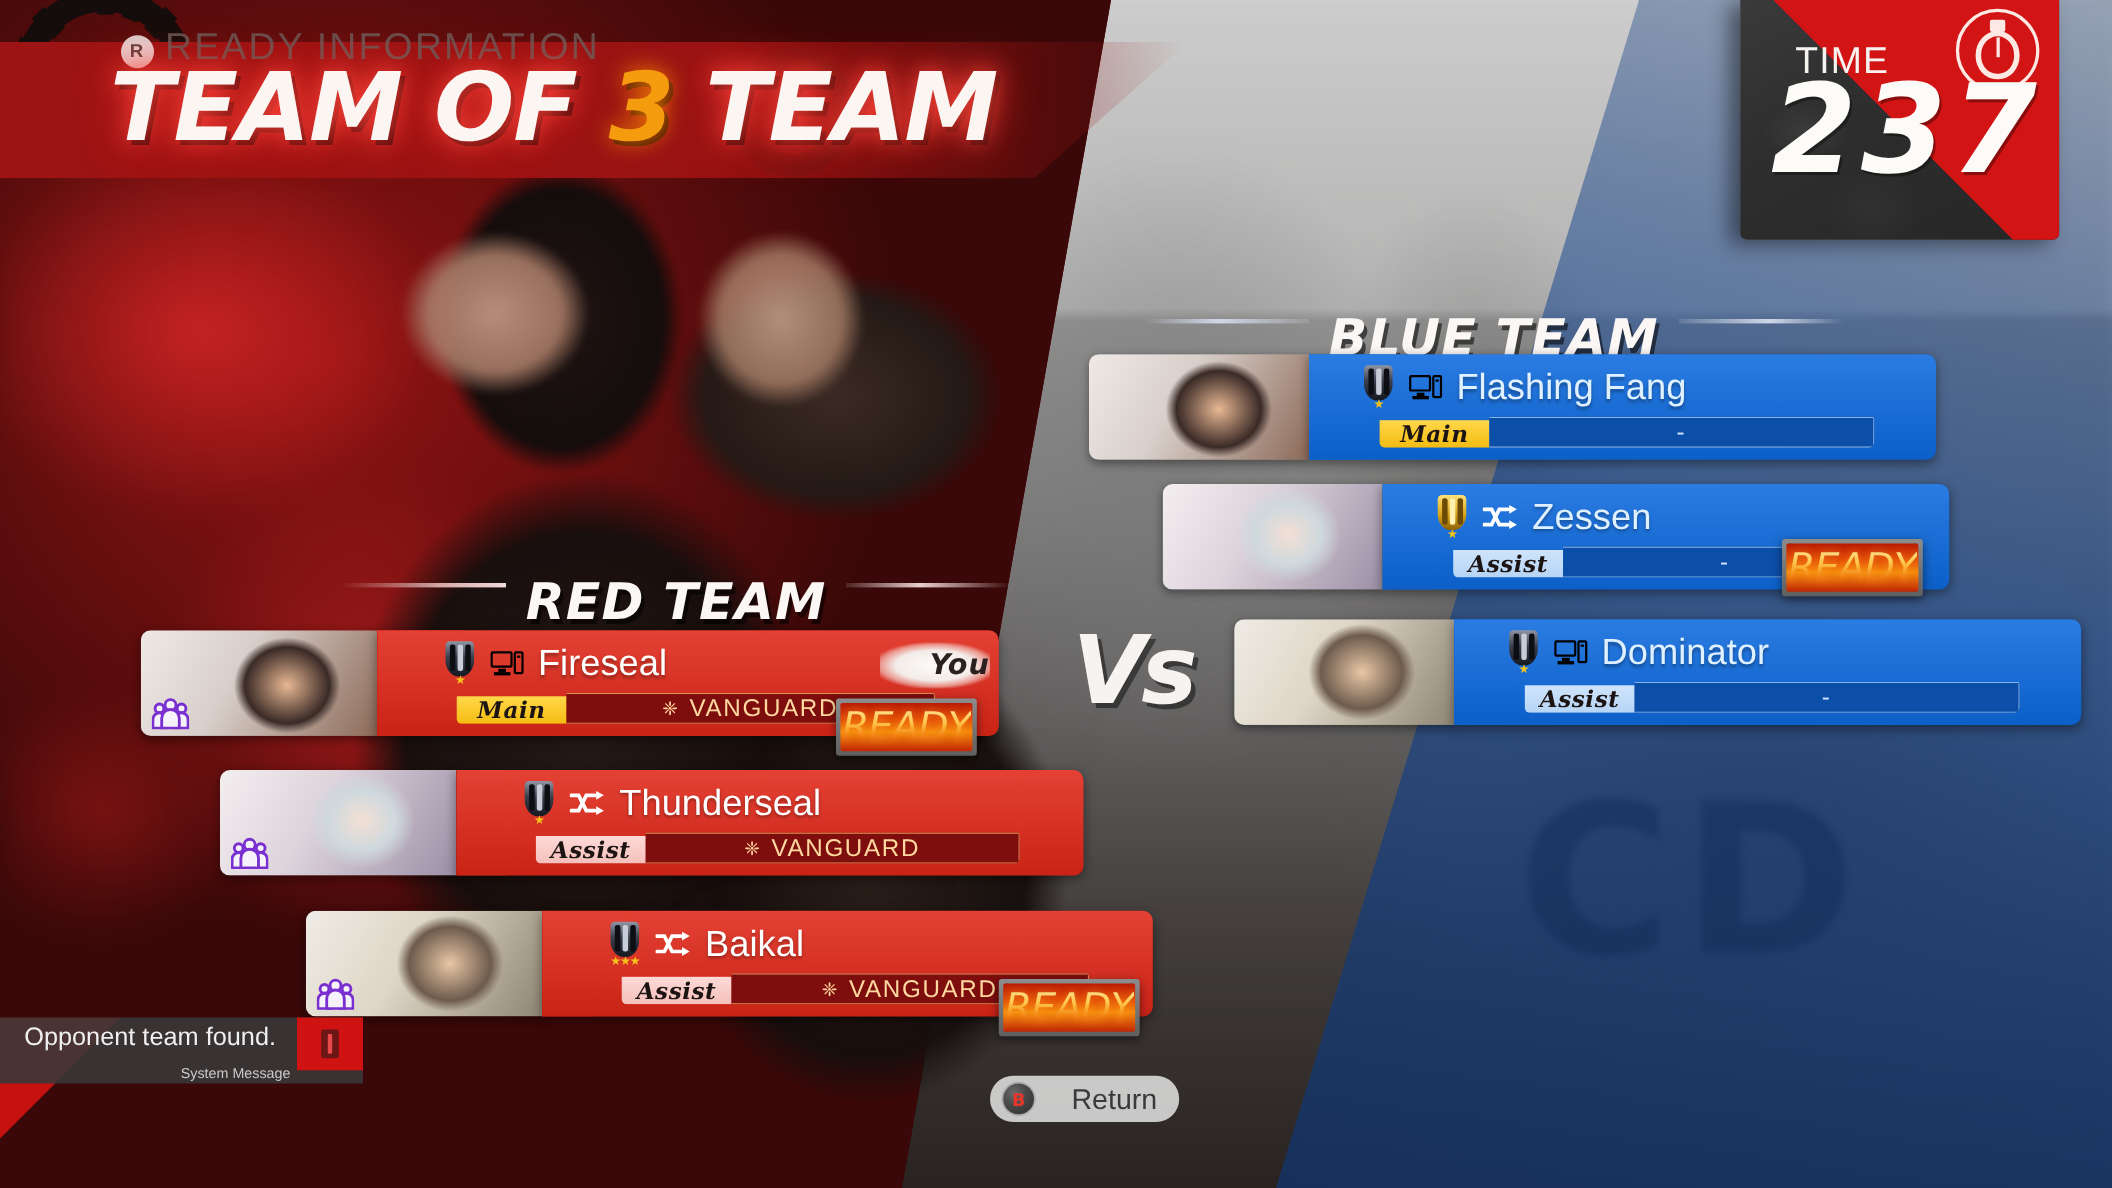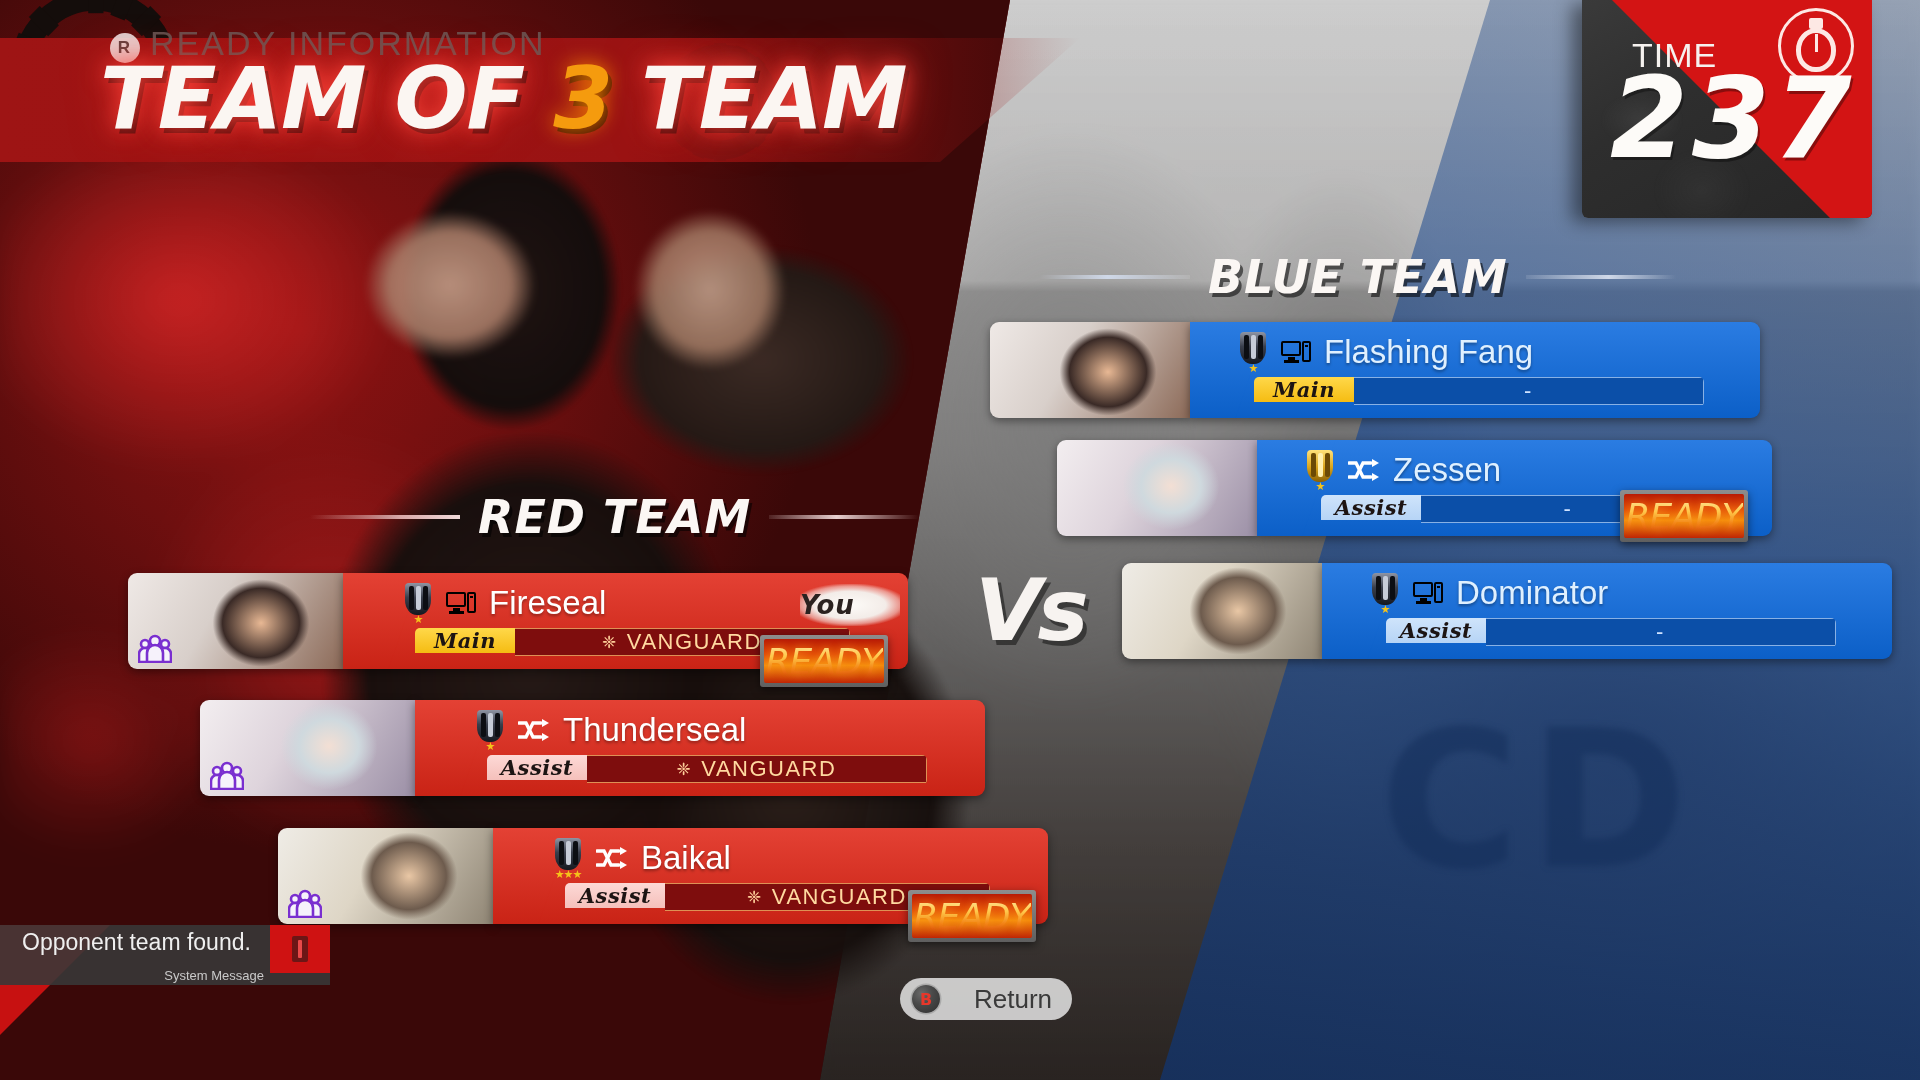--- a/index.html
+++ b/index.html
@@ -111,21 +111,21 @@
   .stopwatch .hand { position:absolute; left:37px; top:26px; width:3px; height:18px; background:#fde8e4; }
 
   
   .team-head { position:absolute; display:flex; align-items:center; gap:18px; }
   .team-head .line { height:4px; width:150px;
     background:linear-gradient(90deg, rgba(255,255,255,0), #cfd8e8 45%, rgba(255,255,255,.1) 100%); }
   .team-head .line.rr { background:linear-gradient(90deg, rgba(255,255,255,.1), #e8cfcf 45%, rgba(255,255,255,0) 100%); }
   .team-head .line.rl { background:linear-gradient(90deg, rgba(255,255,255,0), #d8a8a8 60%, #f0dada 100%); }
   .team-head .txt { font-size:46px; font-weight:bold; font-family:"DejaVu Sans", sans-serif;
     color:#fbf7f4; font-style:italic; letter-spacing:1px;
-    text-shadow:3px 4px 0 rgba(0,0,0,.55); transform:skewX(-5px); white-space:nowrap; }
+    text-shadow:3px 4px 0 rgba(0,0,0,.55); transform:skewX(-5px); white-space:nowrap;margin-top:30px; }
   #blue-head { left:1040px; top:250px; }
   #red-head  { left:310px;  top:490px; }
 
   
   .card { position:absolute; height:96px; display:flex; align-items:stretch; }
   .card .portrait { position:relative; width:196px; height:96px; border-radius:9px 0 0 9px;
     overflow:hidden; flex:none; box-shadow:0 3px 9px rgba(0,0,0,.4); }
   .card .portrait .pbg { position:absolute; inset:0; }
   .card .portrait .face { position:absolute; right:-6px; top:-12px; width:150px; height:128px; }
   .card .grp-icon { position:absolute; left:10px; bottom:6px; width:34px; height:30px; z-index:3; }
@@ -157,21 +157,21 @@
   .pc-icon .twr { position:absolute; left:21px; top:1px; width:9px; height:21px;
     border:2.5px solid currentColor; border-radius:2px; }
   .pc-icon .twr i { position:absolute; left:1px; top:2px; width:3px; height:2px; background:currentColor; display:block; }
 
   .shuffle-icon { width:32px; height:24px; flex:none; }
 
   .pname { font-size:33px; color:#ffffff; font-family:"Liberation Sans", sans-serif;
     white-space:nowrap; text-shadow:0 2px 3px rgba(0,0,0,.35); }
   .card.blue .pname { color:#dff0ff; }
 
-  .slotrow { position:absolute; bottom:11px; display:flex; align-items:flex-start;
+  .slotrow { position:absolute; bottom:11px; display:flex; align-items:flex-end;
     height:30px; border-radius:5px; overflow:hidden; }
   .slot-tag { font-family:"DejaVu Serif", serif; font-weight:bold; font-size:21px; font-style:italic;
     display:flex; align-items:center; justify-content:center; padding:0 12px; min-width:100px;
     color:#1c1413; letter-spacing:.5px; }
   .slot-tag.main { background:linear-gradient(180deg,#ffd84a,#f5bc12); }
   .slot-tag.assist { background:linear-gradient(180deg,#fdd9d6,#f5c0bb); }
   .card.blue .slot-tag.assist { background:linear-gradient(180deg,#cfe4fb,#b6d4f6); }
   .slot-val { flex:1; display:flex; align-items:center; justify-content:center; gap:9px;
     font-size:22px; letter-spacing:1.5px; padding:0 18px; white-space:nowrap; }
   .card.red .slot-val { background:#7e0d0d; color:#ffd9a0; border:1.5px solid rgba(255,190,110,.75);
@@ -189,21 +189,21 @@
     overflow:hidden; display:flex; align-items:center; justify-content:center; }
   .ready .inner span { font-family:"DejaVu Sans", sans-serif; font-weight:normal; font-size:36px;
     font-style:italic; letter-spacing:-1px;
     background:linear-gradient(180deg,#ffe79a 12%,#ffd054 38%,#f07a12 68%,#c72a05 96%);
     -webkit-background-clip:text; background-clip:text; color:transparent;
     text-shadow:0 0 8px rgba(255,170,40,.55); }
   .ready .rivet { position:absolute; width:4px; height:4px; border-radius:50%; background:#3a3a3a; }
 
   
   .you-plate { position:absolute; width:100px; height:42px;
-    display:flex; align-items:center; justify-content:flex-start;
+    display:flex; align-items:center; justify-content:flex-end;
     background:radial-gradient(ellipse 58px 22px at 50% 50%, #fdfbf8 0%, #f3ece8 62%, rgba(248,242,238,.5) 86%, rgba(255,255,255,0) 100%);
   }
   .you-plate span { font-family:"DejaVu Sans", sans-serif; font-weight:bold; font-style:italic;
     font-size:26px; color:#2b2220; letter-spacing:1px; }
 
   
   .vs { position:absolute; left:975px; top:560px; font-family:"DejaVu Sans", sans-serif;
     font-weight:bold; font-style:italic; font-size:86px; color:#f7f3f0; letter-spacing:-4px;
     text-shadow:4px 5px 0 rgba(0,0,0,.45); transform:skewX(-6px) rotate(-2deg); }
 

